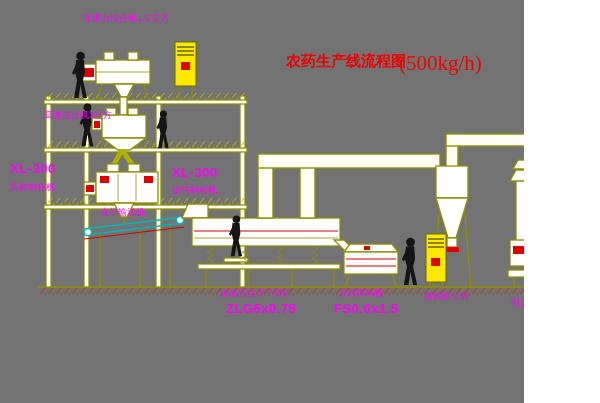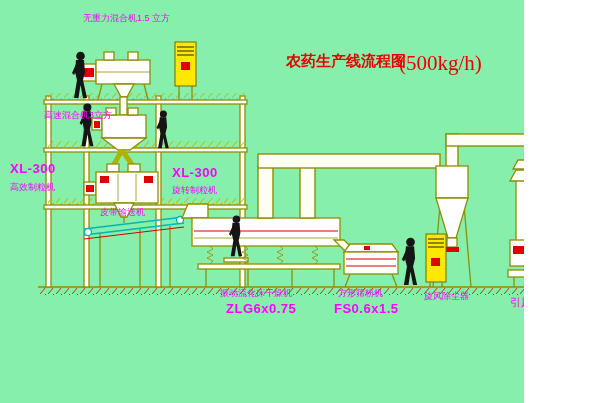--- a/index.html
+++ b/index.html
@@ -1,16 +1,16 @@
 <!DOCTYPE html>
 <html><head>
 <meta charset="utf-8">
 <style>
   html,body{margin:0;padding:0;background:#fff;}
-  .canvas{position:relative;width:524px;height:403px;background:#86efac;overflow:hidden;}
+  .canvas{position:relative;width:524px;height:403px;background:#737373;overflow:hidden;}
   svg{display:block;}
   text{font-family:"Liberation Sans","DejaVu Sans",sans-serif;}
   .mag{fill:#ff00ff;}
   .t9{font-size:9px;}
   .t11{font-size:11px;}
   .t14{font-size:13px;font-weight:bold;letter-spacing:.5px;}
   .t15b{font-size:15px;font-weight:bold;}
   .t22{font-size:21px;font-family:"Liberation Serif","DejaVu Serif",serif;}
   .s-olive{stroke:#8f8f00;fill:none;stroke-width:1.3;}
   .s-olive-thin{stroke:#8f8f00;fill:none;stroke-width:0.8;}

